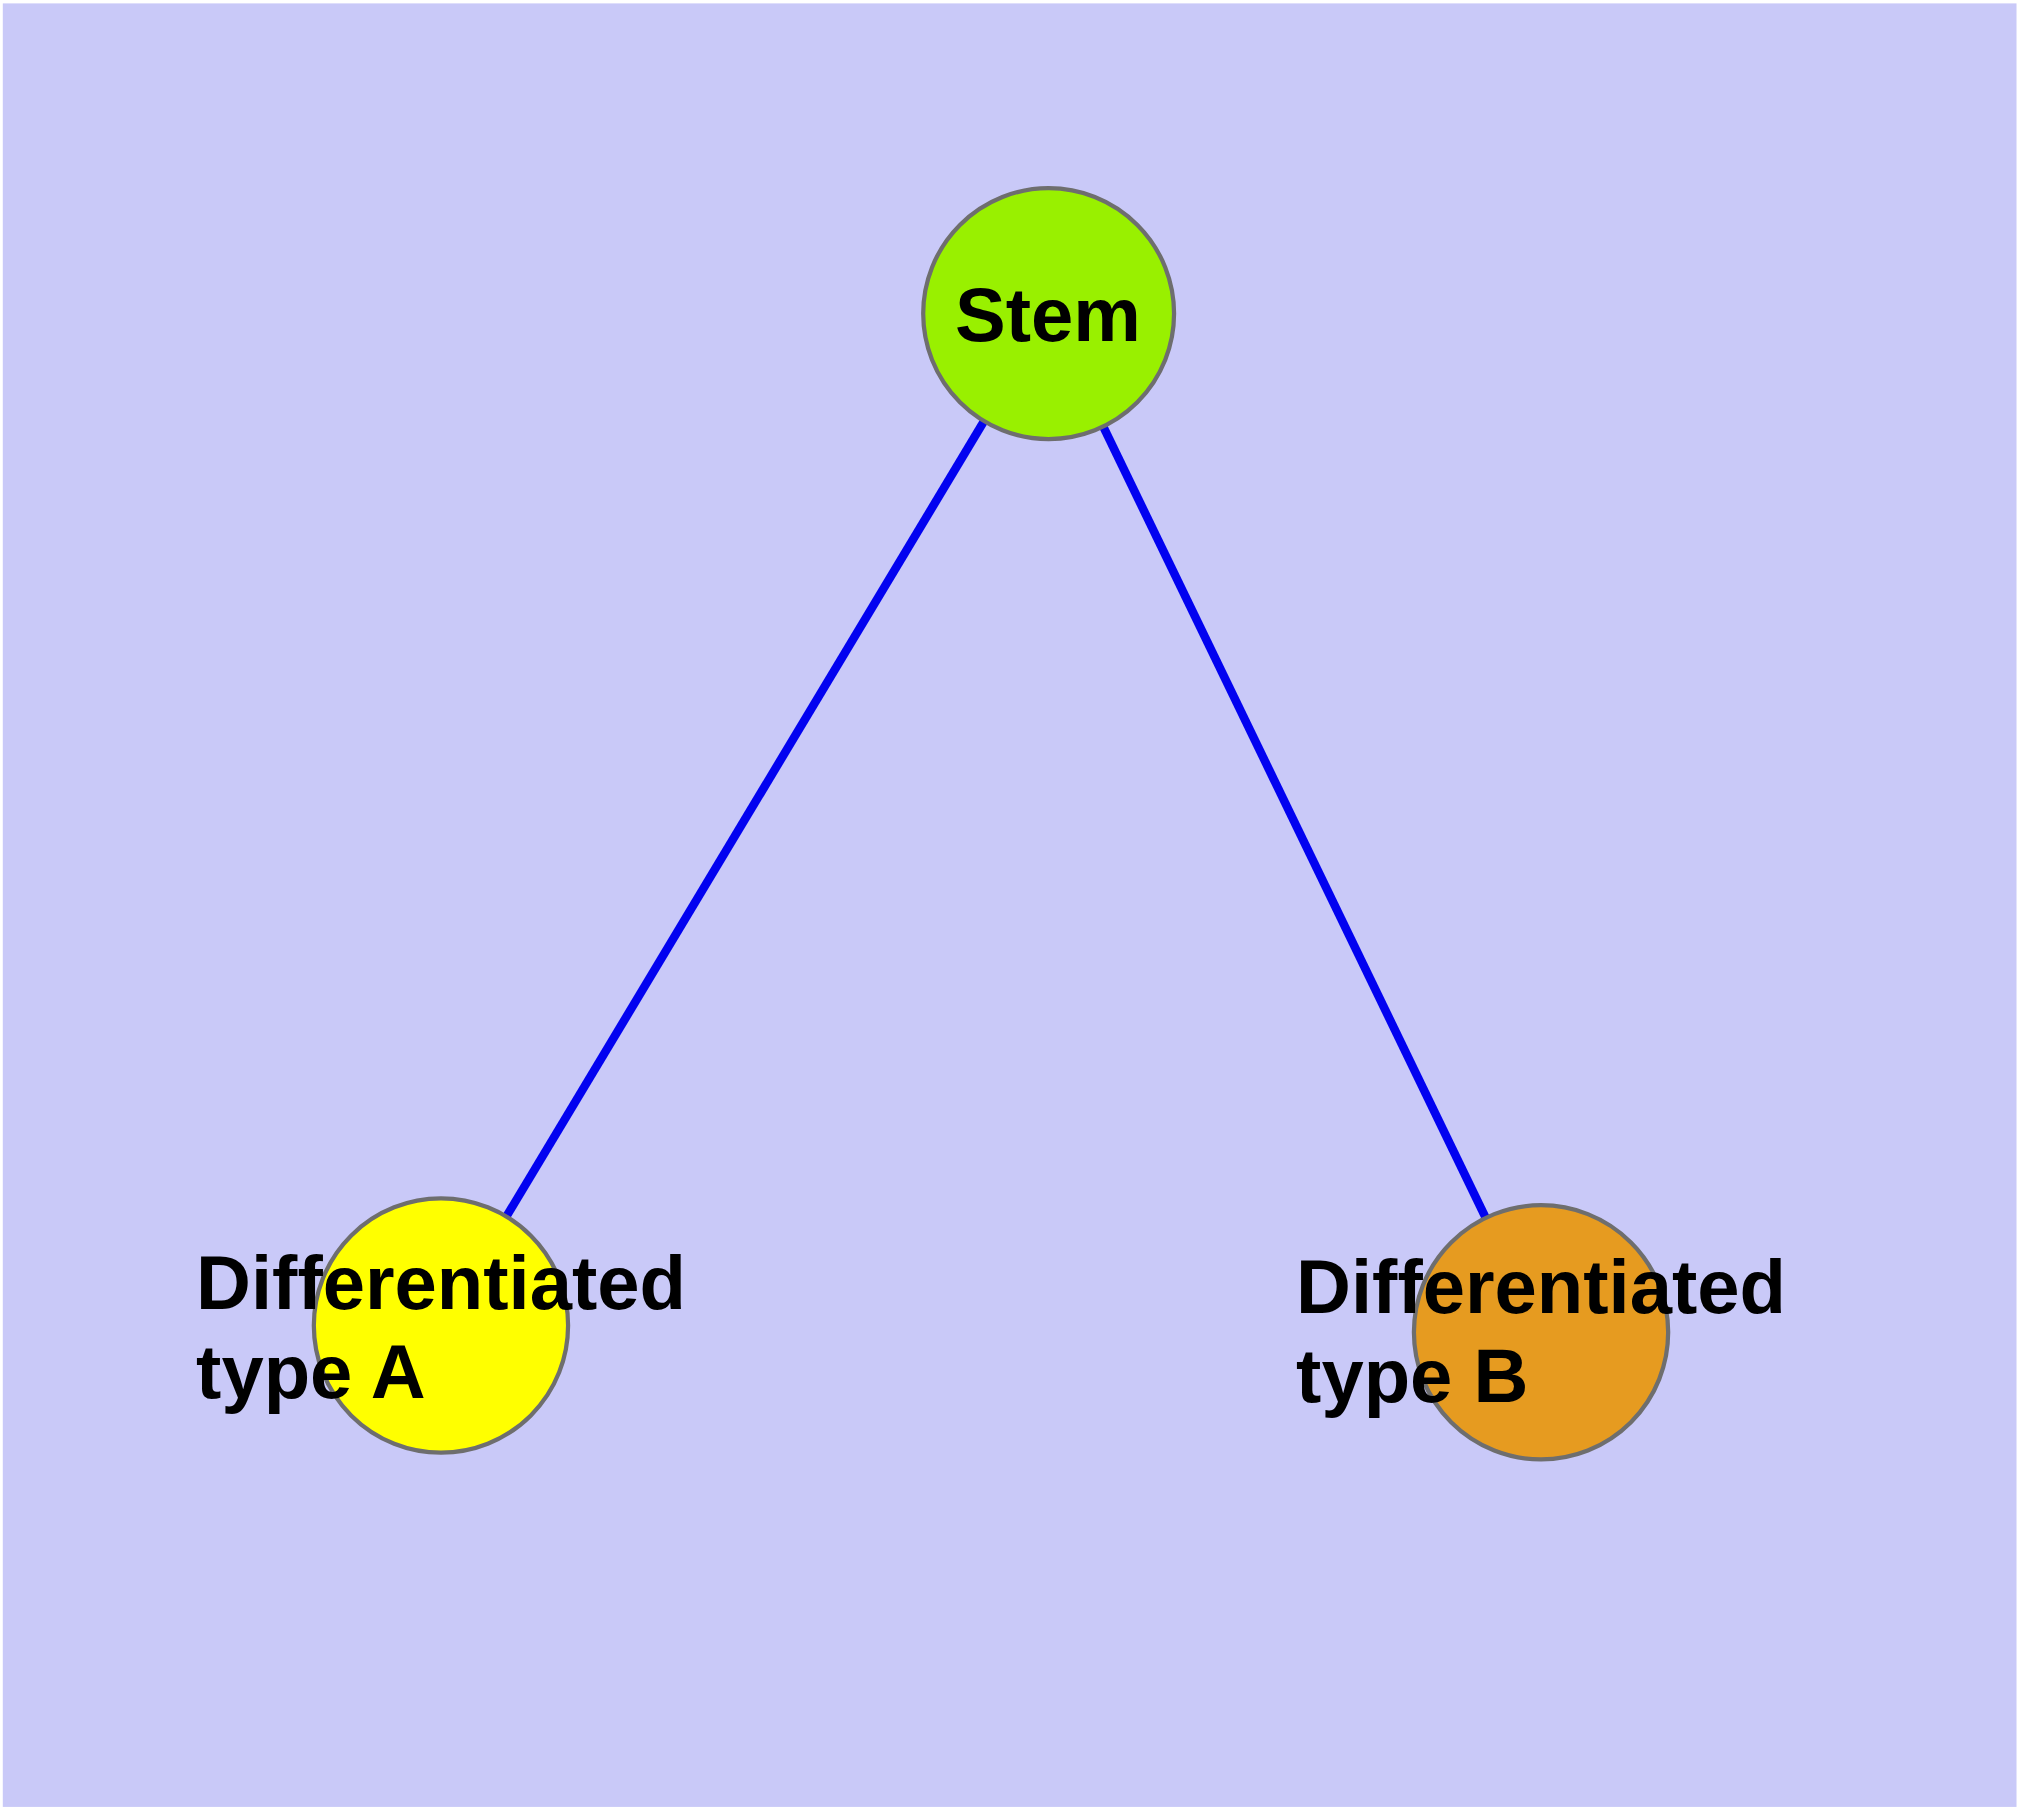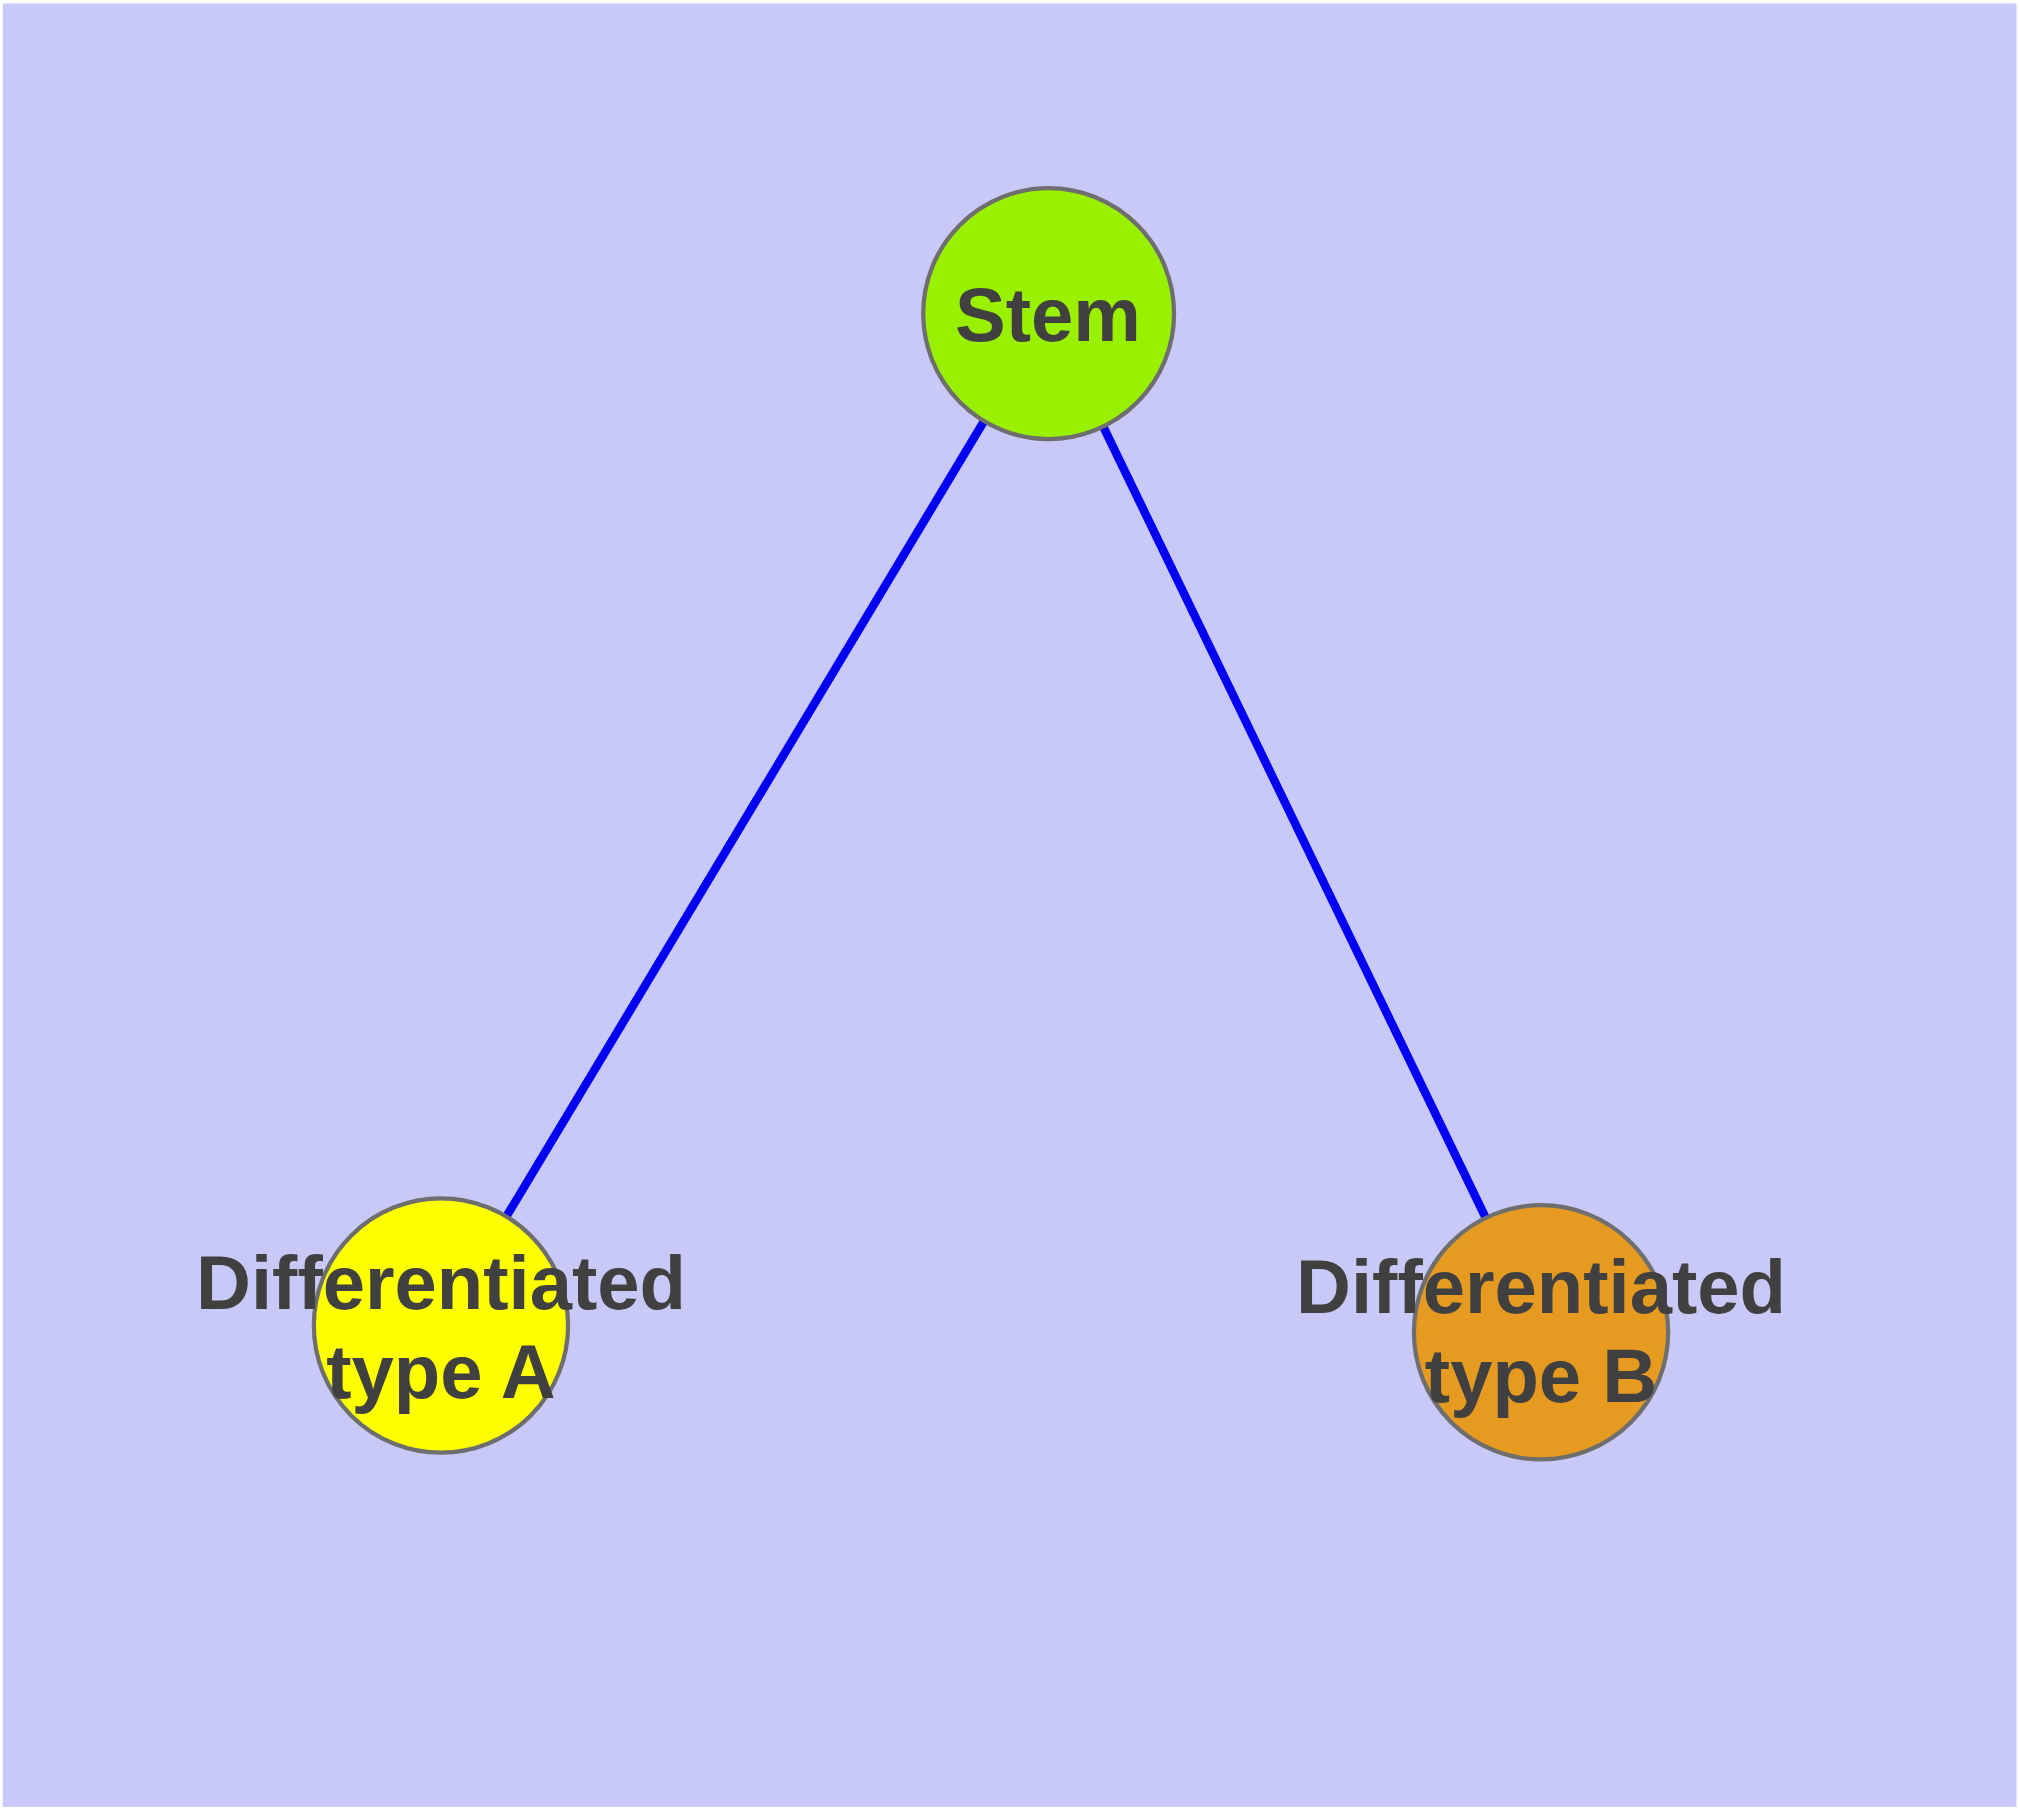--- a/index.html
+++ b/index.html
@@ -29,22 +29,22 @@
   }
   .node-circle {
     stroke-width: 5px;
   }
   .node-label {
     position: absolute;
     transform: translate(-50%, -50%);
     font-weight: bold;
     font-size: 76px;
     line-height: 1.17;
-    color: #404040;
-    text-align: center;
+    color: #000000;
+    text-align: left;
     white-space: pre-line;
     pointer-events: none;
   }
   #label-stem { left: 1048px; top: 315px; }
   #label-type-a { left: 441px; top: 1328px; }
   #label-type-b { left: 1541px; top: 1332px; }
 </style>
 </head>
 <body>
 

